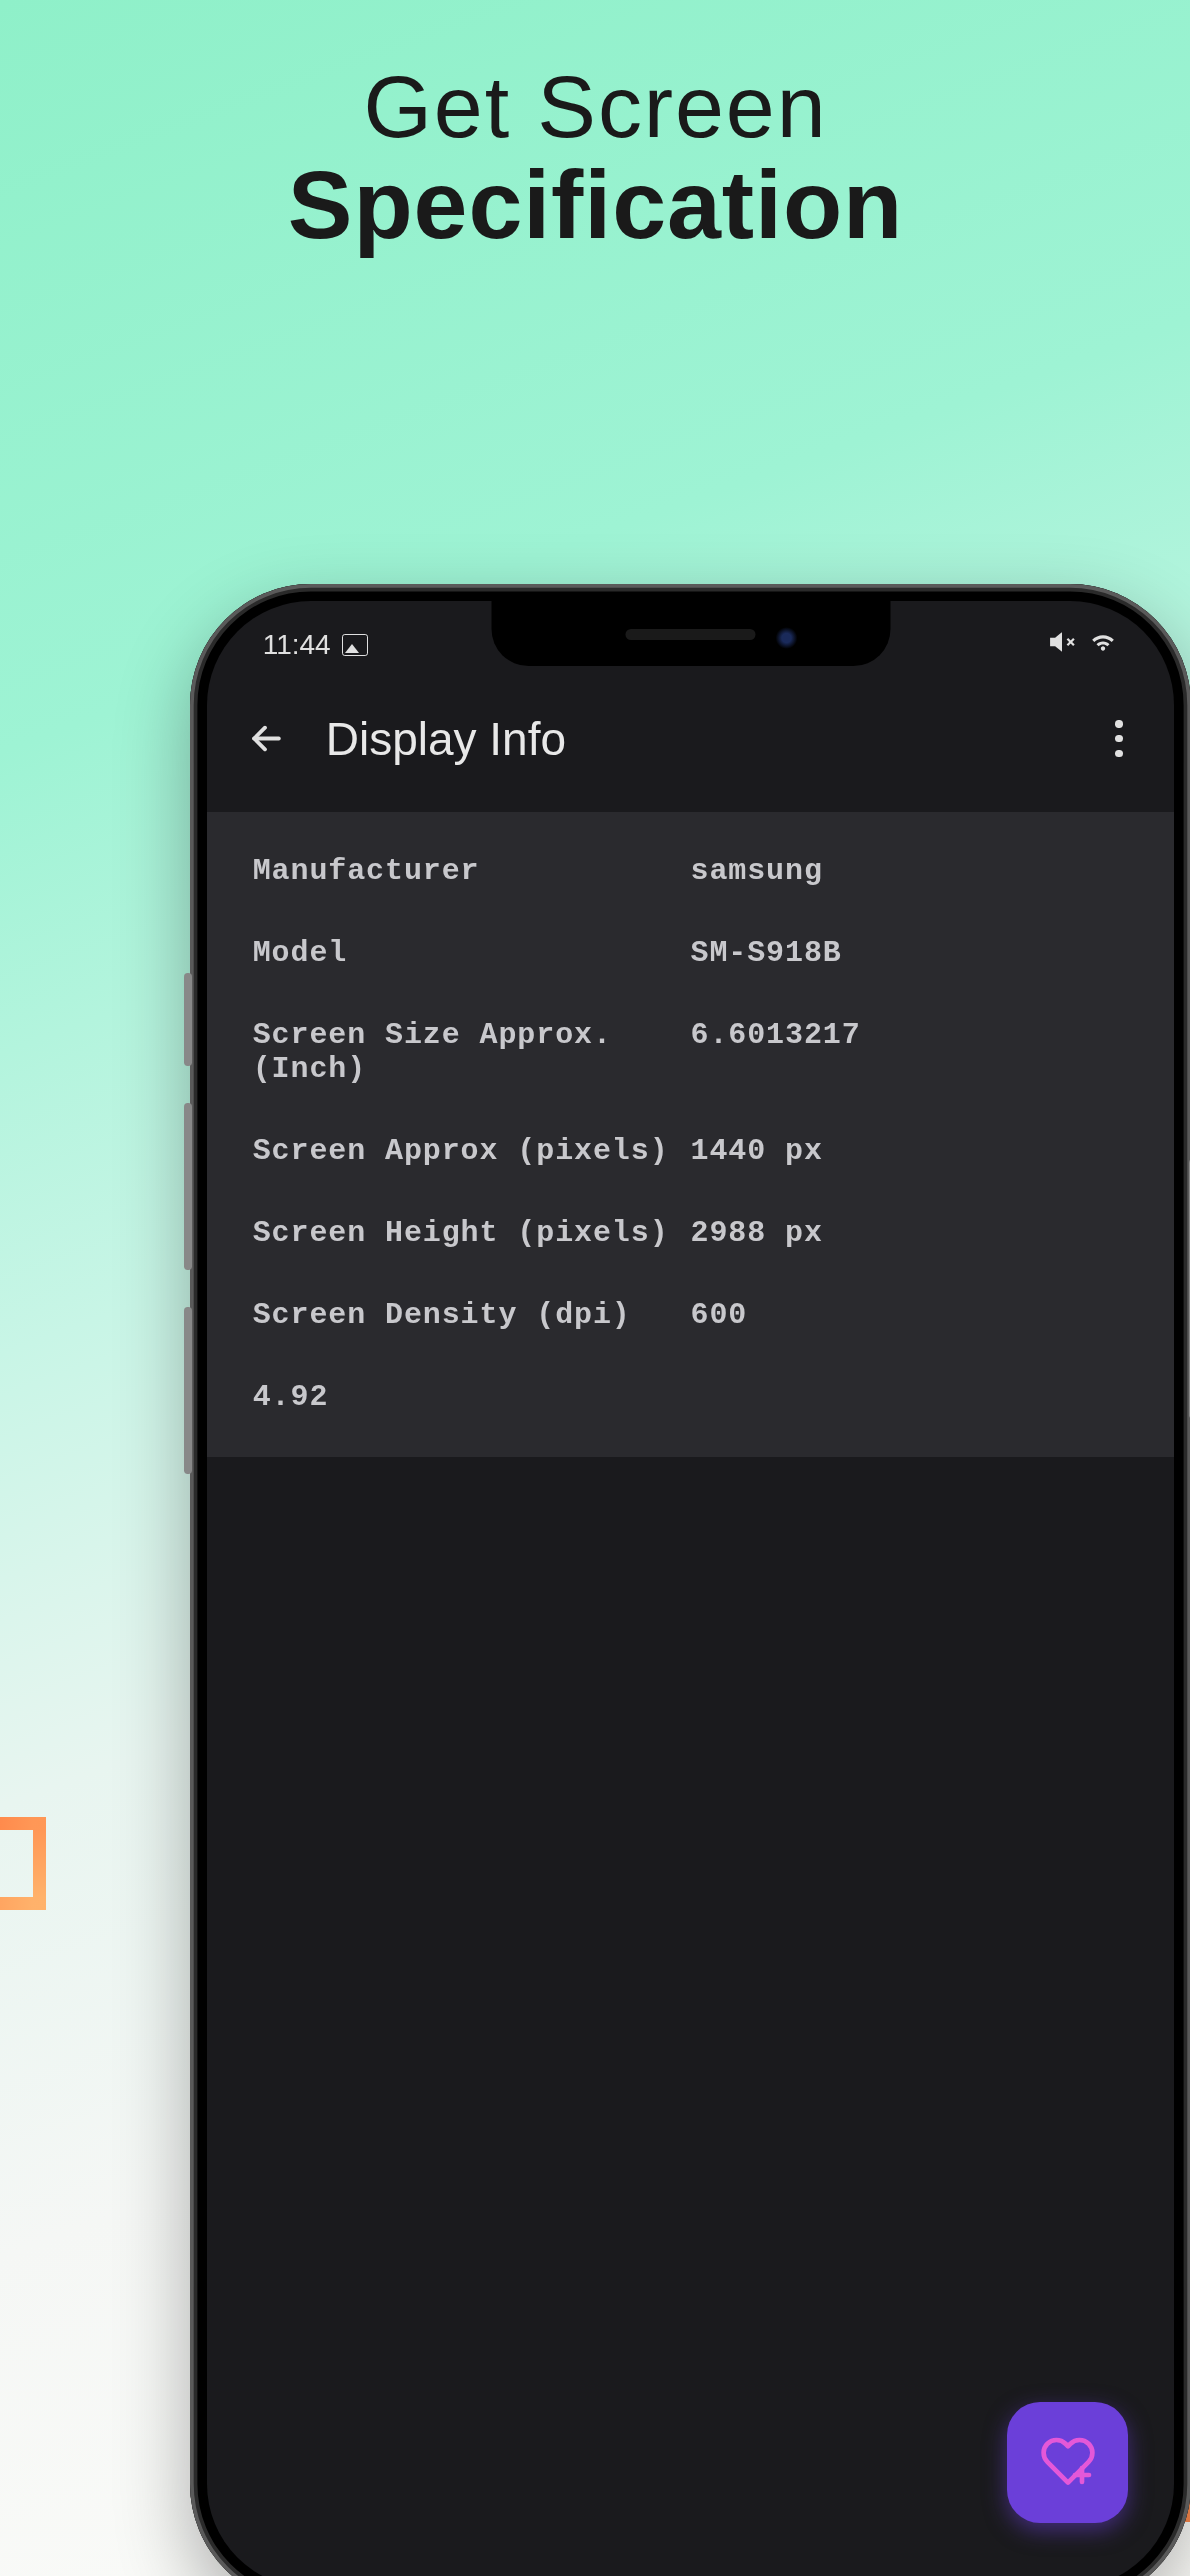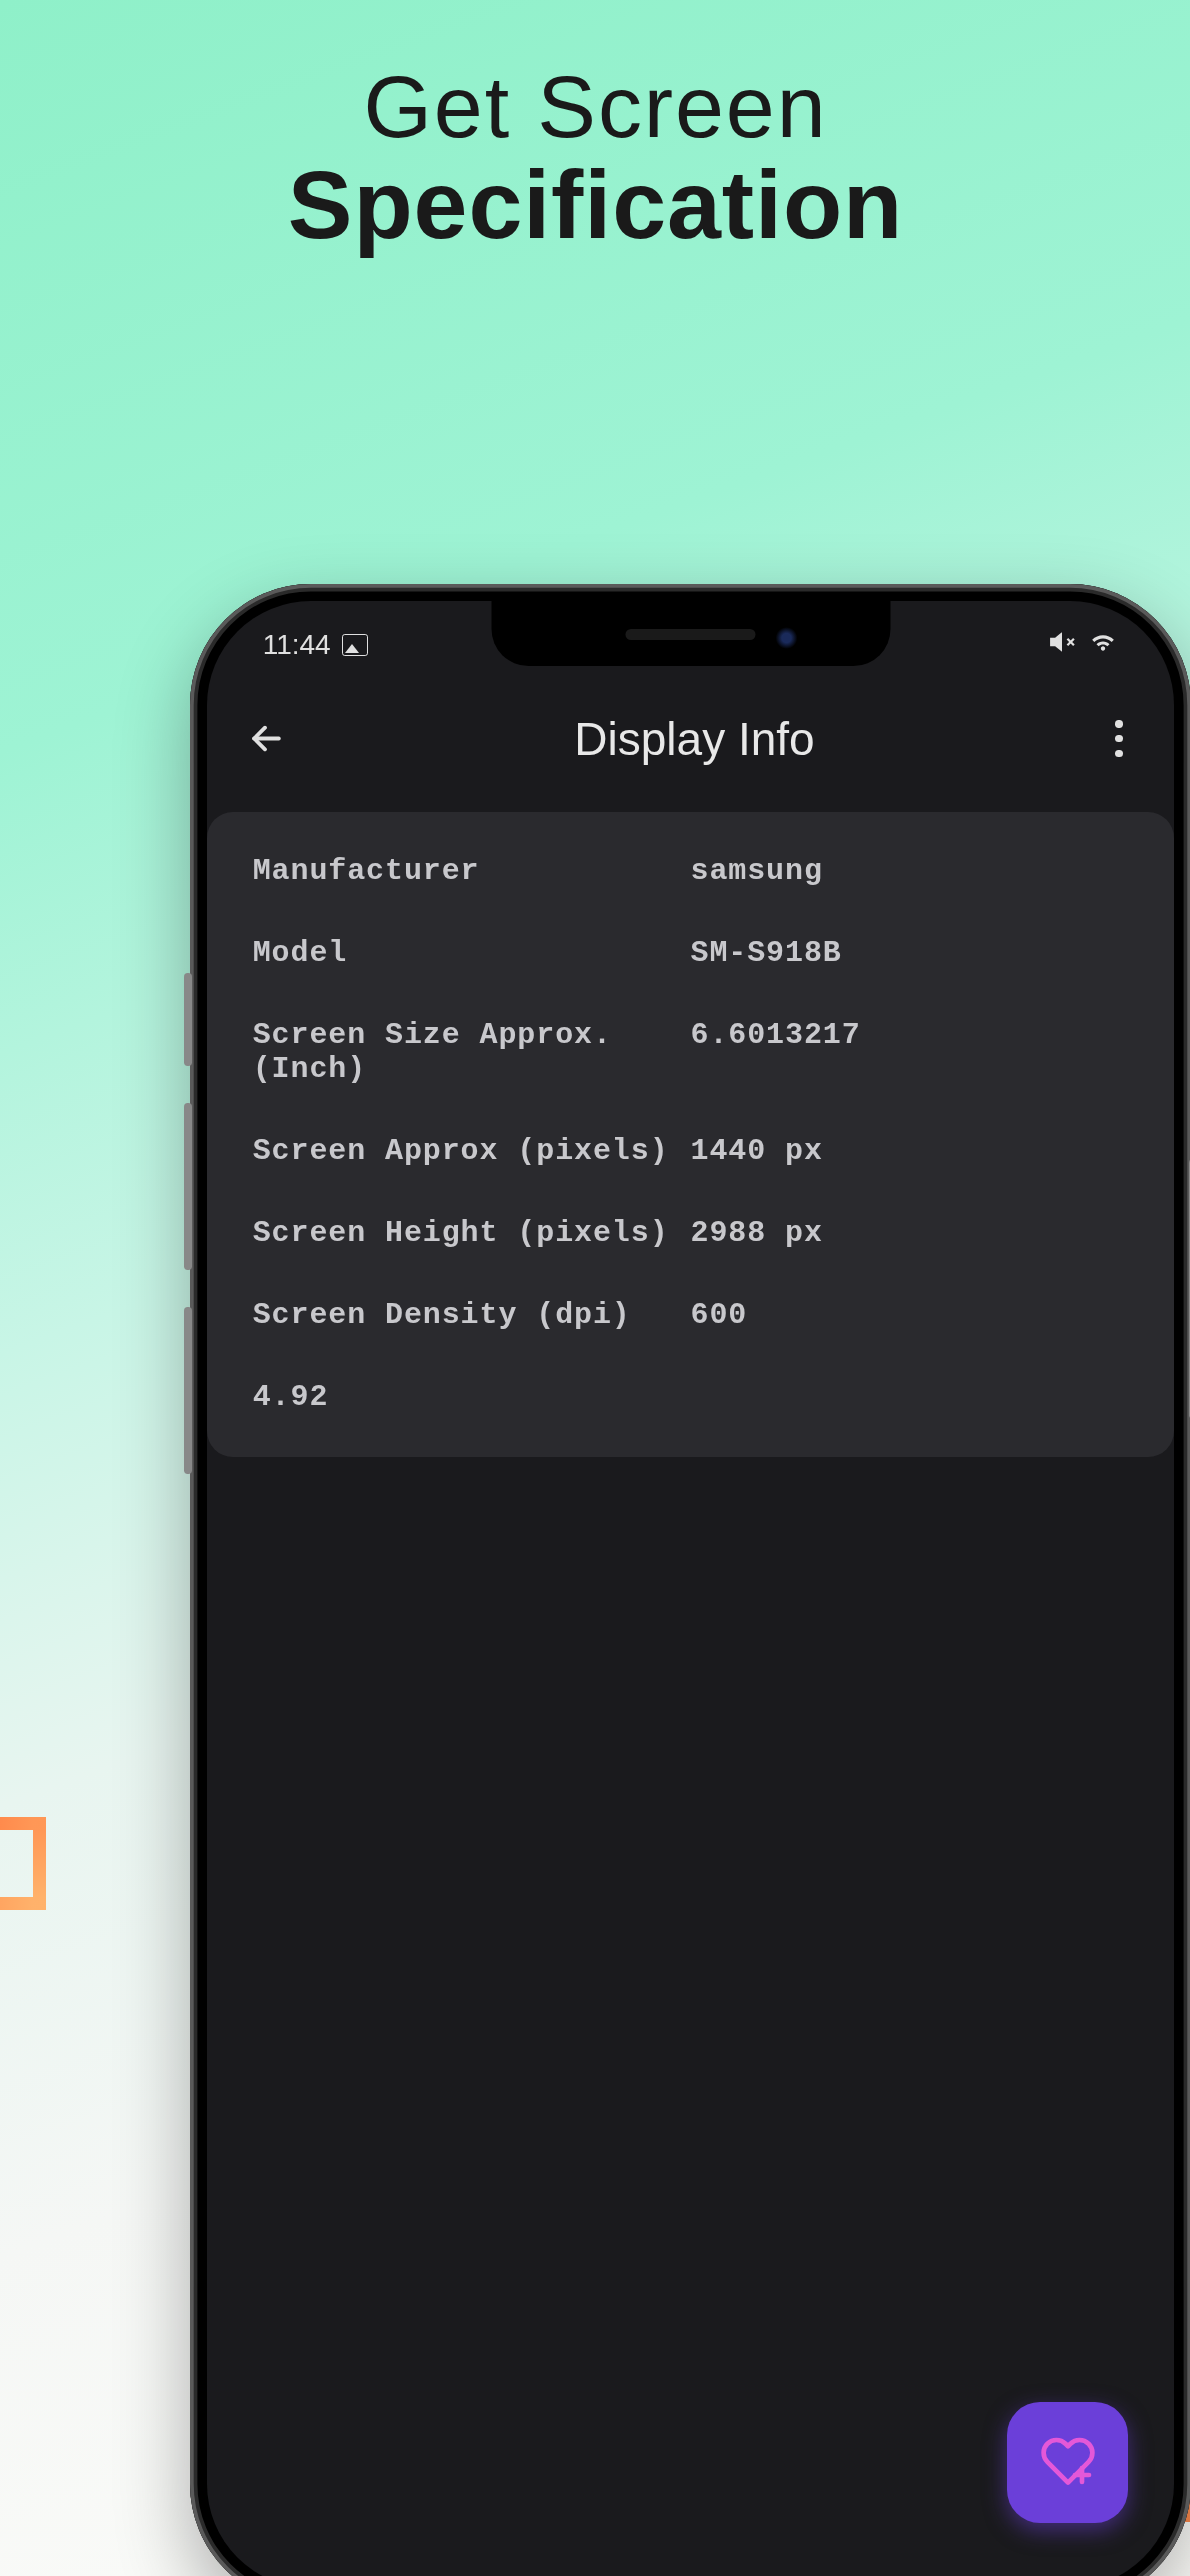--- a/index.html
+++ b/index.html
@@ -153,21 +153,20 @@
     display: flex;
     align-items: center;
     gap: 13px;
   }
 
   .app-header {
     display: flex;
     align-items: center;
     padding: 37px 37px 46px 37px;
     gap: 37px;
-    text-align: center;
   }
 
   .back-arrow {
     width: 45px;
     height: 45px;
     display: flex;
     align-items: center;
     justify-content: center;
     cursor: pointer;
   }
@@ -194,21 +193,20 @@
     width: 7.4px;
     height: 7.4px;
     background: #e0e0e0;
     border-radius: 50%;
   }
 
   .info-panel {
     background: #2a2a2e;
     margin: 0;
     padding: 18.5px 0;
-    border-radius: 26px;
   }
 
   .info-row {
     display: flex;
     padding: 24px 46px;
     color: #c8c8cc;
     font-family: 'Courier New', monospace;
     font-weight: 600;
     font-size: 30px;
     letter-spacing: 0.9px;

